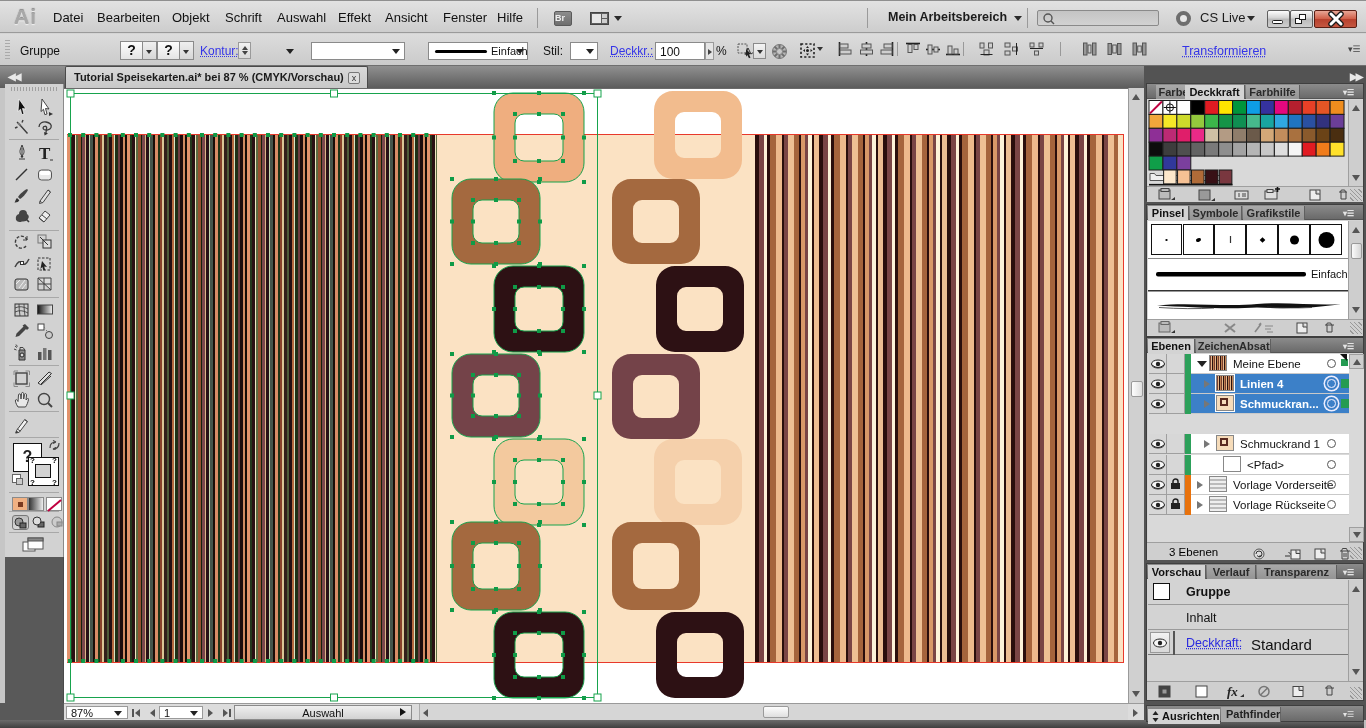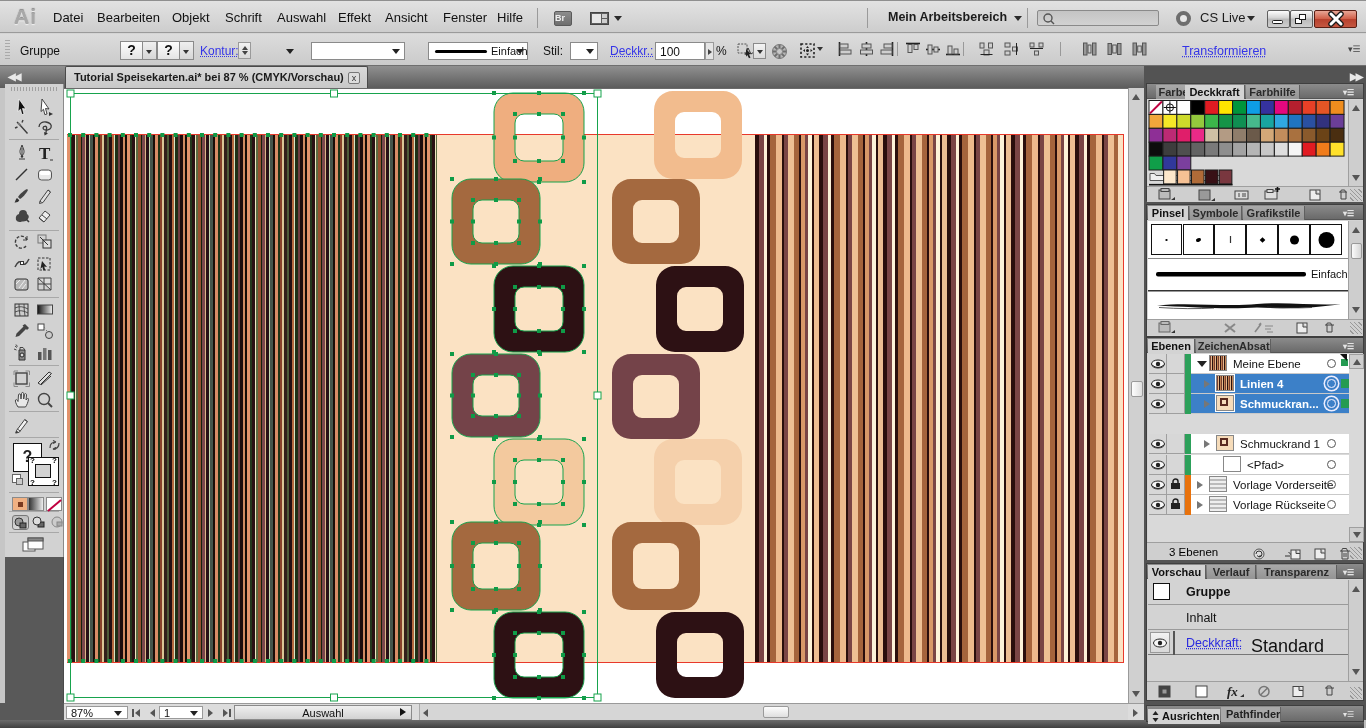--- a/index.html
+++ b/index.html
@@ -1062,21 +1062,21 @@
         </div>
 <div style="position:absolute;left:1px;top:67px;width:200px;height:24px;border-bottom:1px solid #777">
 <div style="position:absolute;left:2px;top:1px;width:20px;height:21px;background:linear-gradient(#f2f2f2,#d8d8d8);border:1px solid #999">
             <svg width="16" height="12" style="position:absolute;left:1px;top:4px">
               <ellipse cx="8" cy="6" rx="6.5" ry="4" fill="#f8f8f8" stroke="#222"></ellipse>
               <circle cx="8" cy="6" r="2.2" fill="#222"></circle>
             </svg>
           </div>
 <div style="position:absolute;left:25px;top:0;width:1.5px;height:24px;background:#555"></div>
 <div style="position:absolute;left:38px;top:5px;font-size:12.5px;color:#2a2ae0;text-decoration:underline dotted">Deckkraft:</div>
-          <div style="position:absolute;left:103px;top:5px;font-size:18px;color:#111">Standard</div>
+          <div style="position:absolute;left:103px;top:5px;font-size:15px;color:#111">Standard</div>
         </div>
 <div class="pscroll" style="left:201px;top:16px;height:101px">
           <div class="sarrow" style="top:6px;border-bottom:6px solid #555"></div>
           <div class="sarrow" style="bottom:6px;border-top:6px solid #555"></div>
         </div>
 <div class="pbtnrow" style="top:117px;height:19px">
 <svg width="216" height="19">
             <g fill="none" stroke="#444">
               <rect x="12" y="4" width="11" height="11" fill="#444"></rect>
               <rect x="15" y="7" width="5" height="5" fill="#999"></rect>

